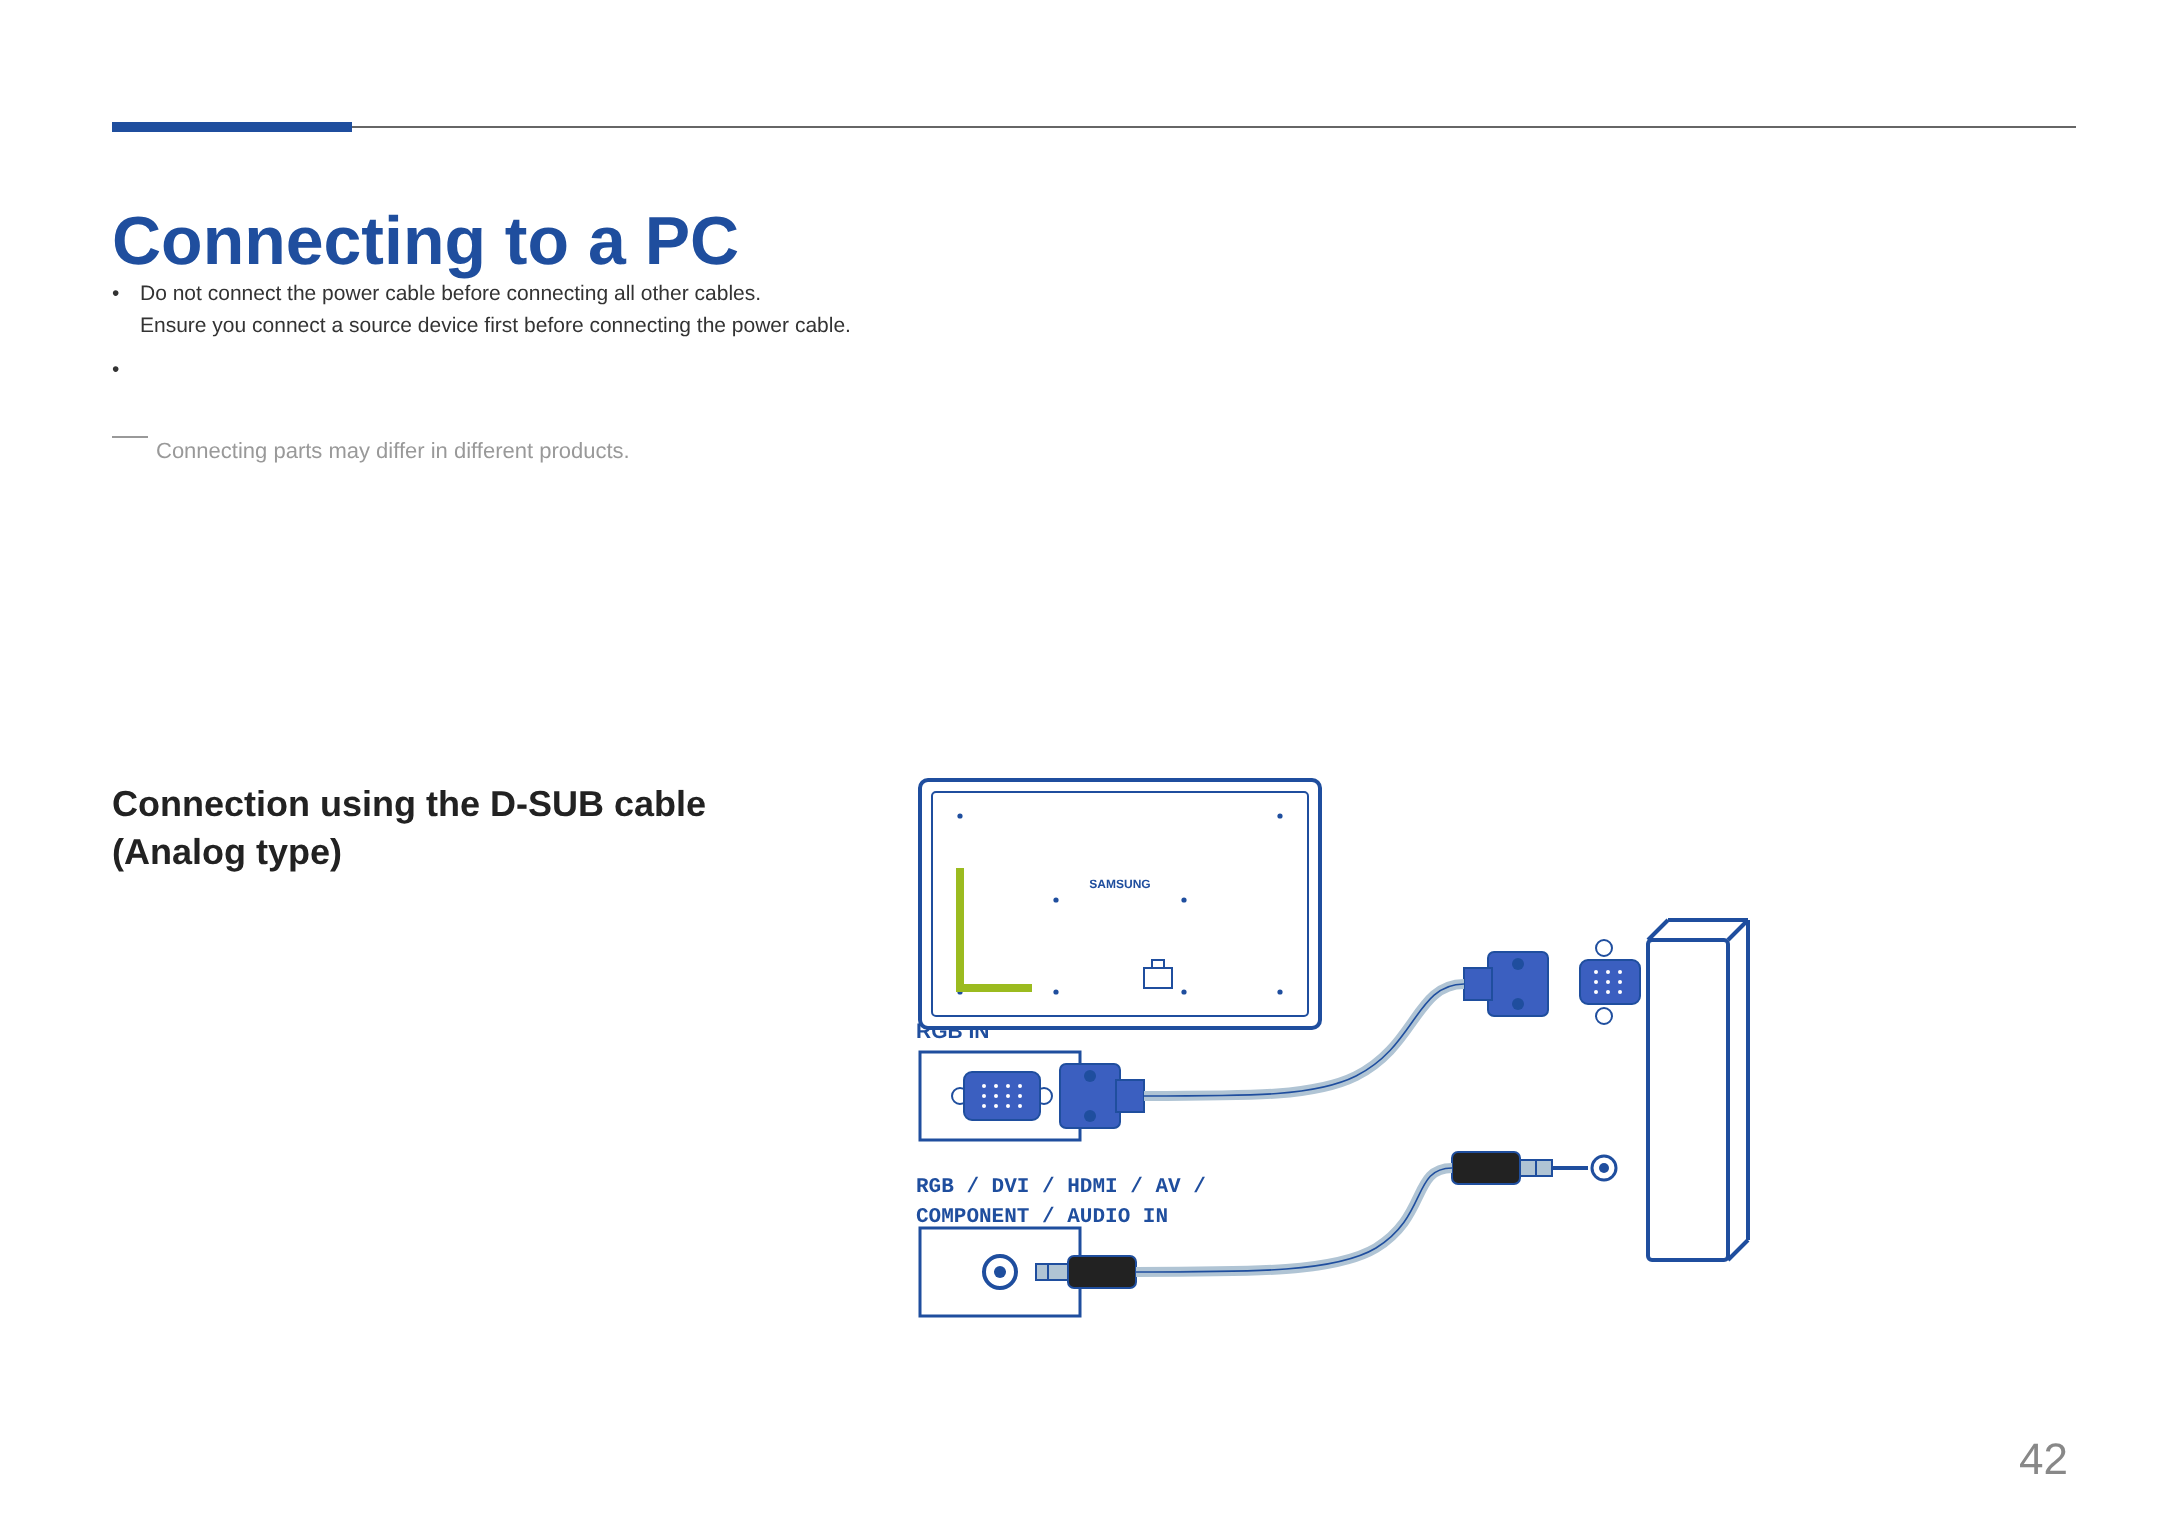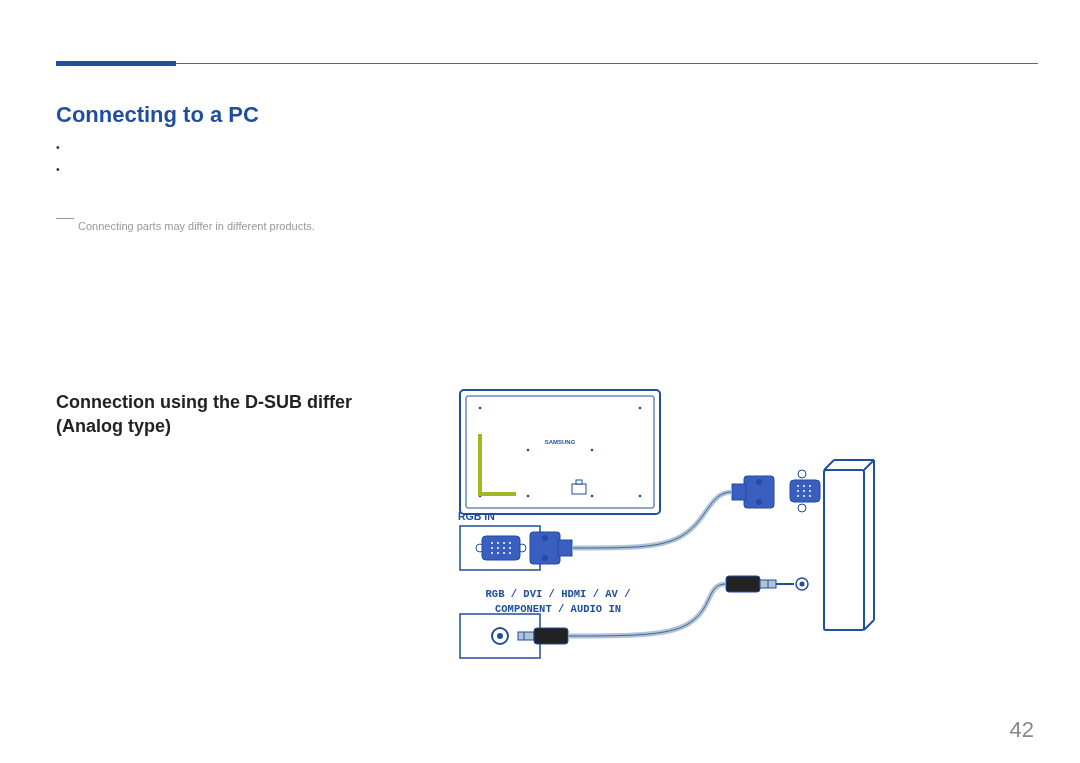--- a/index.html
+++ b/index.html
@@ -24,21 +24,21 @@
     left: 56px;
     top: 61px;
     width: 120px;
     height: 5px;
     background: #1f4e9e;
   }
   .section-title {
     position: absolute;
     left: 56px;
     top: 102px;
-    font-size: 22px;
+    font-size: 34px;
     font-weight: 700;
     color: #1f4e9e;
   }
   .bullets {
     position: absolute;
     left: 56px;
     top: 140px;
     width: 430px;
     font-size: 10.5px;
     line-height: 1.5;
@@ -70,21 +70,20 @@
     width: 420px;
     height: 290px;
   }
   .diagram svg { width: 100%; height: 100%; }
   .port-label {
     position: absolute;
     font-size: 10.5px;
     font-weight: 600;
     color: #1f4e9e;
     text-transform: uppercase;
-    text-align: center;
   }
   .port-label.rgb { left: 458px; top: 510px; }
   .port-label.audio { left: 458px; top: 587px; width: 200px; line-height:1.4;font-family:Liberation Mono, monospace; }
   .page-number {
     position: absolute;
     right: 46px;
     bottom: 20px;
     font-size: 22px;
     color: #888;
   }
@@ -93,30 +92,32 @@
 <body>
 
 <div class="header-line"></div>
 <div class="header-accent"></div>
 
 <h1 class="section-title">Connecting to a PC</h1>
 
 <div class="bullets">
   <div class="bi">
     <span class="dot">•</span>
+    <span style="white-space:pre-line">Do not connect the power cable before connecting all other cables.
+Ensure you connect a source device first before connecting the power cable.</span>
   </div>
   <div class="bi">
     <span class="dot">•</span>
   </div>
 </div>
 
 <div class="dash"></div>
 <div class="footnote" style="padding-left:22px">Connecting parts may differ in different products.</div>
 
-<h2 class="subsection" style="width:330px">Connection using the D-SUB differ (Analog type)</h2>
+<h2 class="subsection" style="width:330px">Connection using the D-SUB cable (Analog type)</h2>
 
 <div class="port-label rgb">RGB IN</div>
 <div class="port-label audio">RGB / DVI / HDMI / AV / COMPONENT / AUDIO IN</div>
 
 <div class="diagram">
 <svg viewBox="0 0 420 290" xmlns="http://www.w3.org/2000/svg">
 
   <rect x="2" y="2" width="200" height="124" rx="4" fill="#fff" stroke="#1f4e9e" stroke-width="2"></rect>
   <rect x="8" y="8" width="188" height="112" rx="2" fill="#fff" stroke="#1f4e9e" stroke-width="1"></rect>
   <text x="102" y="56" font-size="6" fill="#1f4e9e" text-anchor="middle" font-weight="700">SAMSUNG</text>

